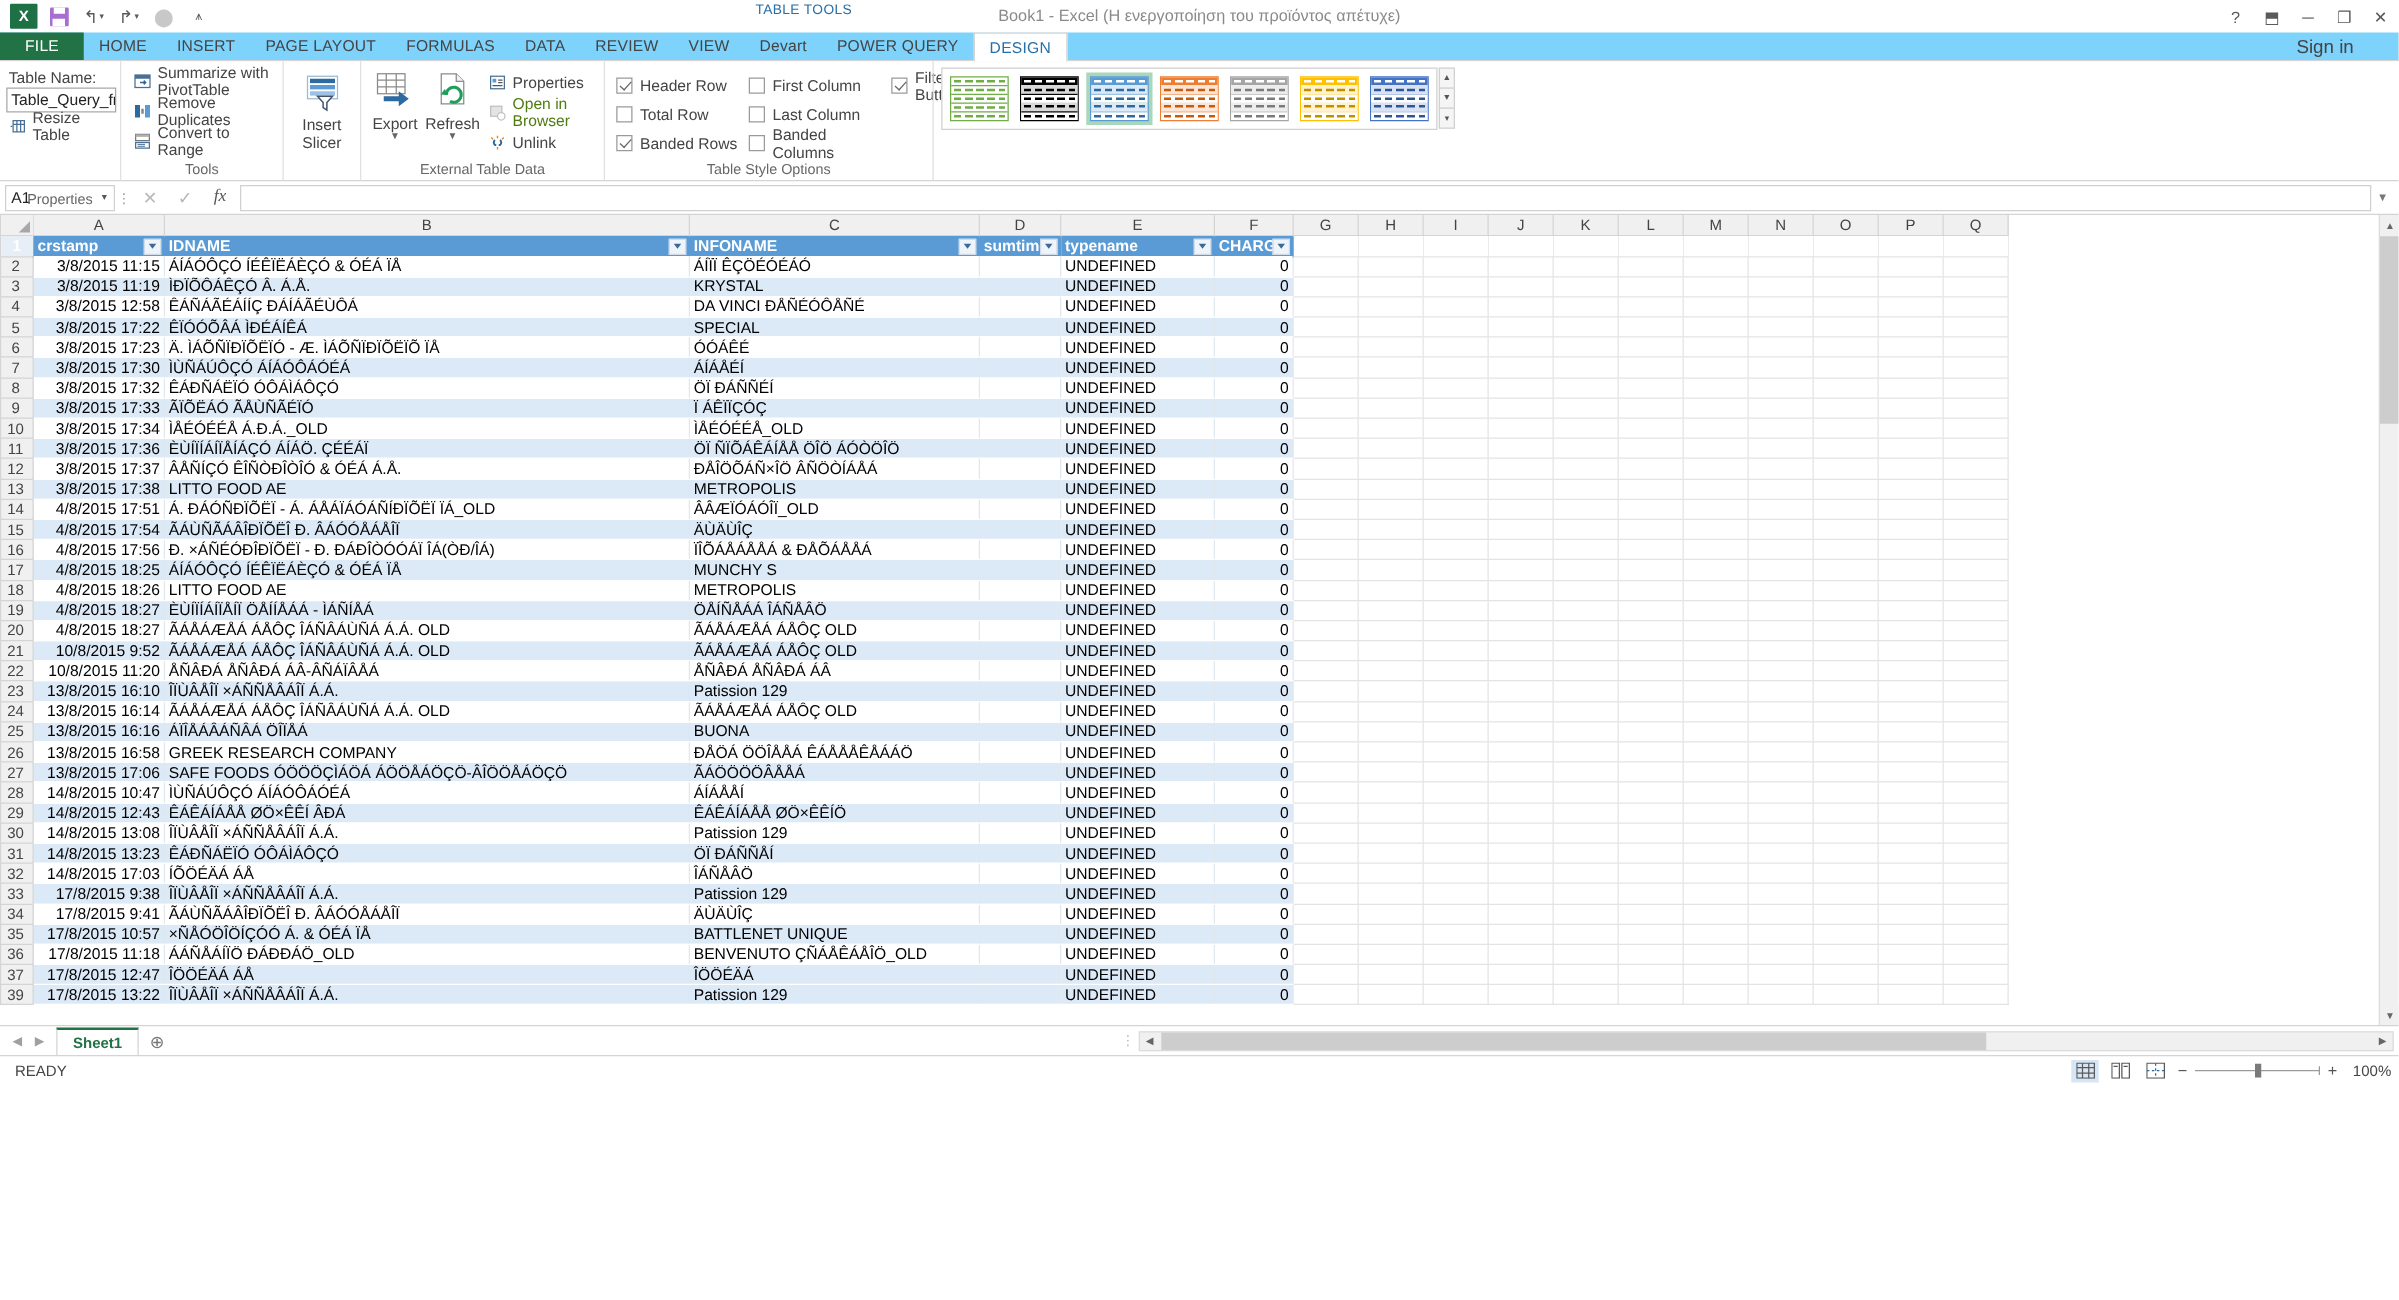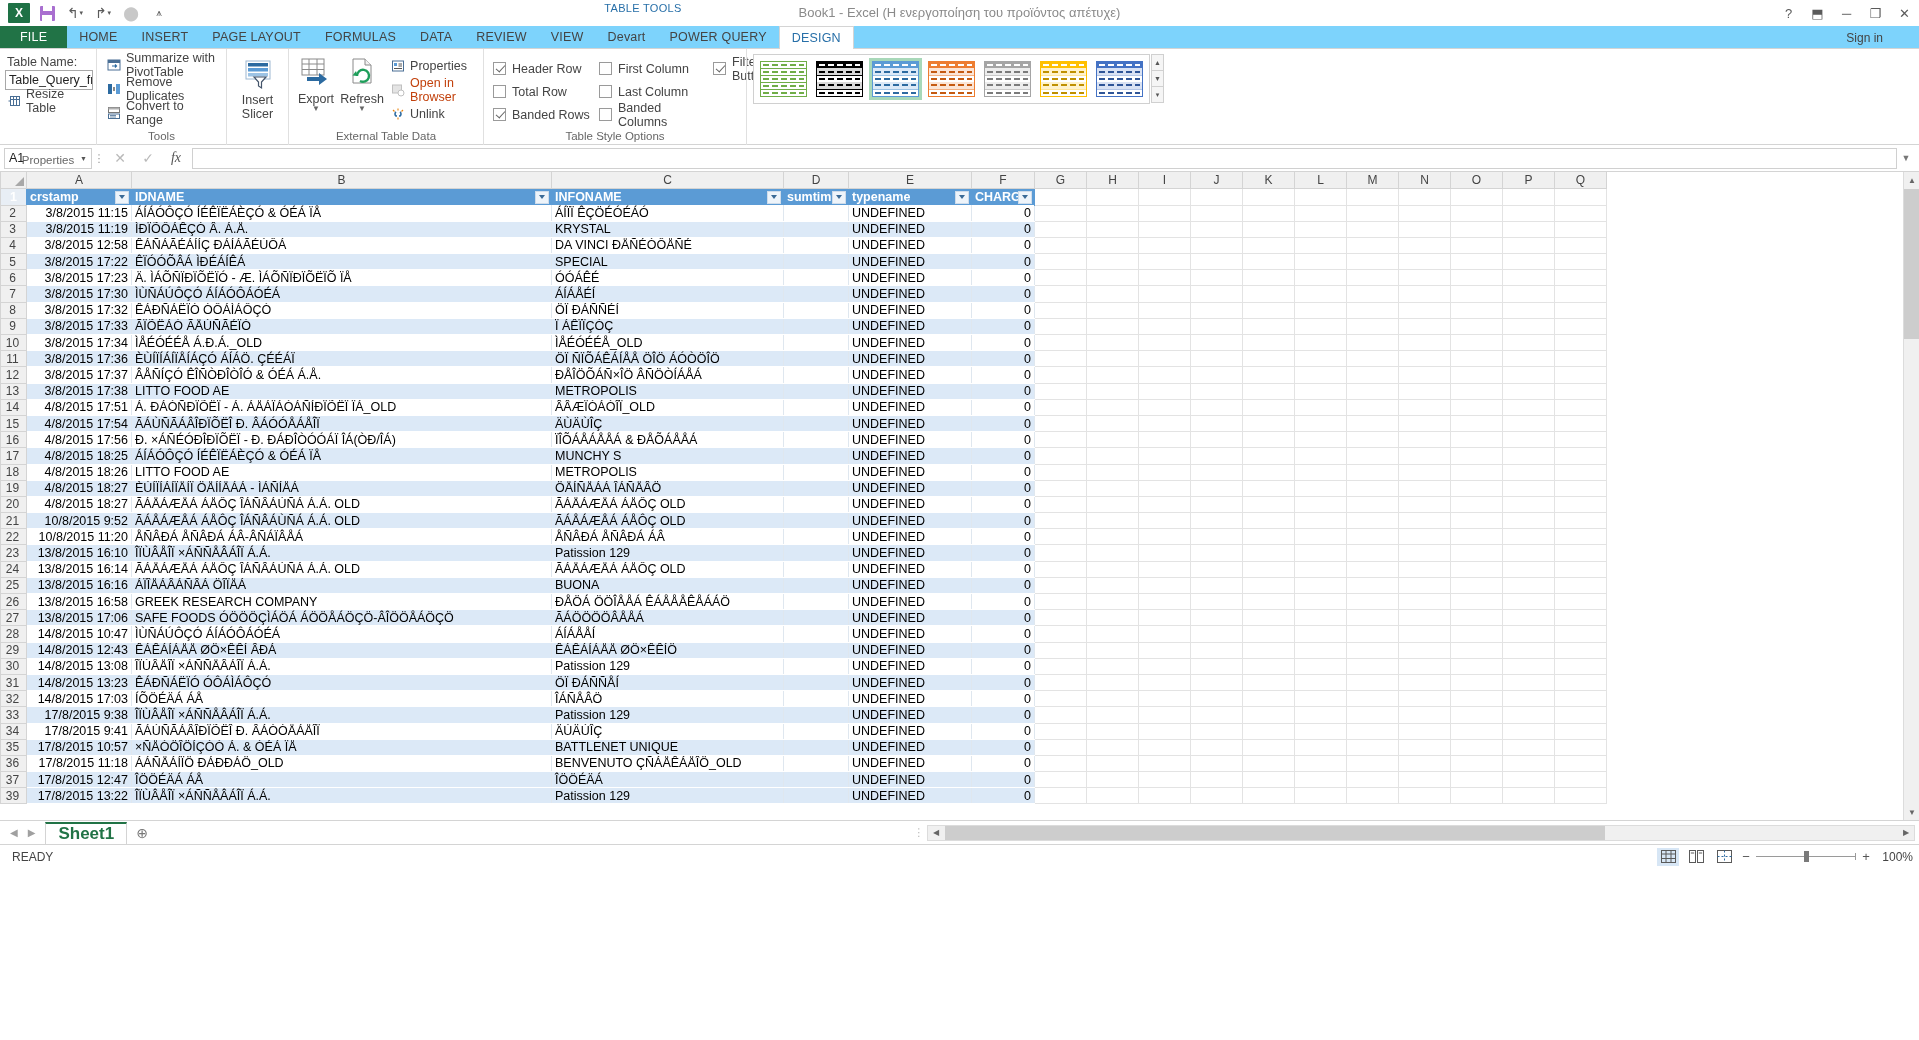--- a/index.html
+++ b/index.html
@@ -102,21 +102,21 @@
     color: #276fa8;
     border-left: 1px solid #d4d4d4;
     border-right: 1px solid #d4d4d4;
     border-top: 1px solid #d4d4d4;
     margin-bottom: -1px;
     position: relative; z-index: 2;
   }
   .signin {
     position: absolute; right: 36px; top: 0; height: 23px;
     display: flex; align-items: center;
-    font-size: 12px; color: #444;
+    font-size: 15px; color: #444;
   }
 
   
   .ribbon {
     height: 96px;
     background: #fff;
     border-bottom: 1px solid #d4d4d4;
     display: flex;
     position: relative;
   }
@@ -175,21 +175,21 @@
   .bigbtn .lbl { text-align: center; }
   .bigicon { width: 34px; height: 34px; margin-bottom: 2px; }
 
   
   .ext-wrap { display: flex; align-items: flex-start; gap: 2px; padding-top:3px; }
   .ext-col { display: flex; flex-direction: column; gap: 1px; padding-top: 2px; }
   .ext-item {
     display: flex; align-items: center; gap: 5px;
     height: 23px; font-size: 12.5px; color: #444; padding: 0 4px;
   }
-  .ext-item.dim { color: #c2410c; }
+  .ext-item.dim { color: #4d7c0f; }
   .dropcaret { font-size: 8px; color: #666; line-height: 6px; }
 
   
   .optgrid {
     display: grid;
     grid-template-columns: 106px 114px auto;
     grid-auto-rows: 23px;
     align-items: center;
     padding-top: 4px;
     padding-left: 4px;
@@ -372,21 +372,21 @@
     height: 24px;
     display: flex; align-items: center;
     background: #fff;
     border-top: 1px solid #d4d4d4;
     padding-left: 4px;
   }
   .navarrows { display: flex; gap: 10px; padding: 0 10px 0 6px; color: #a0a0a0; font-size: 10px; }
   .stab {
     padding: 0 12px; height: 22px;
     display: flex; align-items: center;
-    font-size: 17px; color: #217346; font-weight: bold;
+    font-size: 12px; color: #217346; font-weight: bold;
     border: 1px solid #d4d4d4;
     border-bottom: none;
     background: #fff;
     border-top: 2px solid #217346;
   }
   .addsheet {
     width: 22px; height: 22px;
     display: flex; align-items: center; justify-content: center;
     color: #777; font-size: 14px;
     margin-left: 4px;

